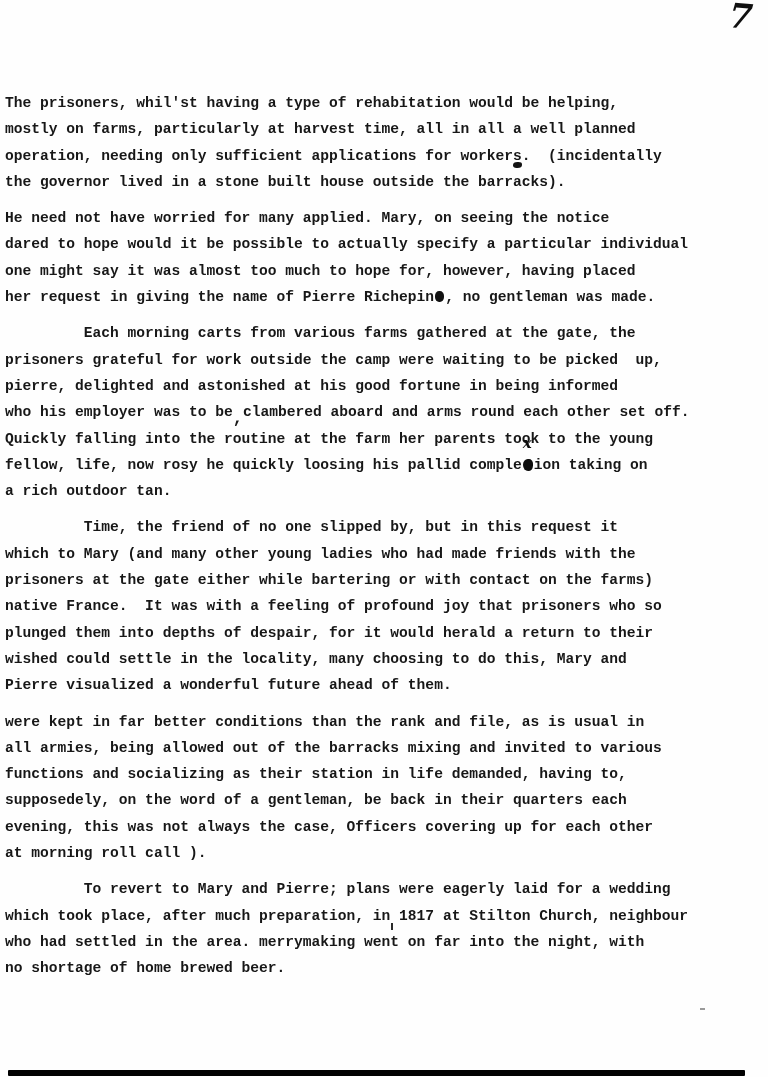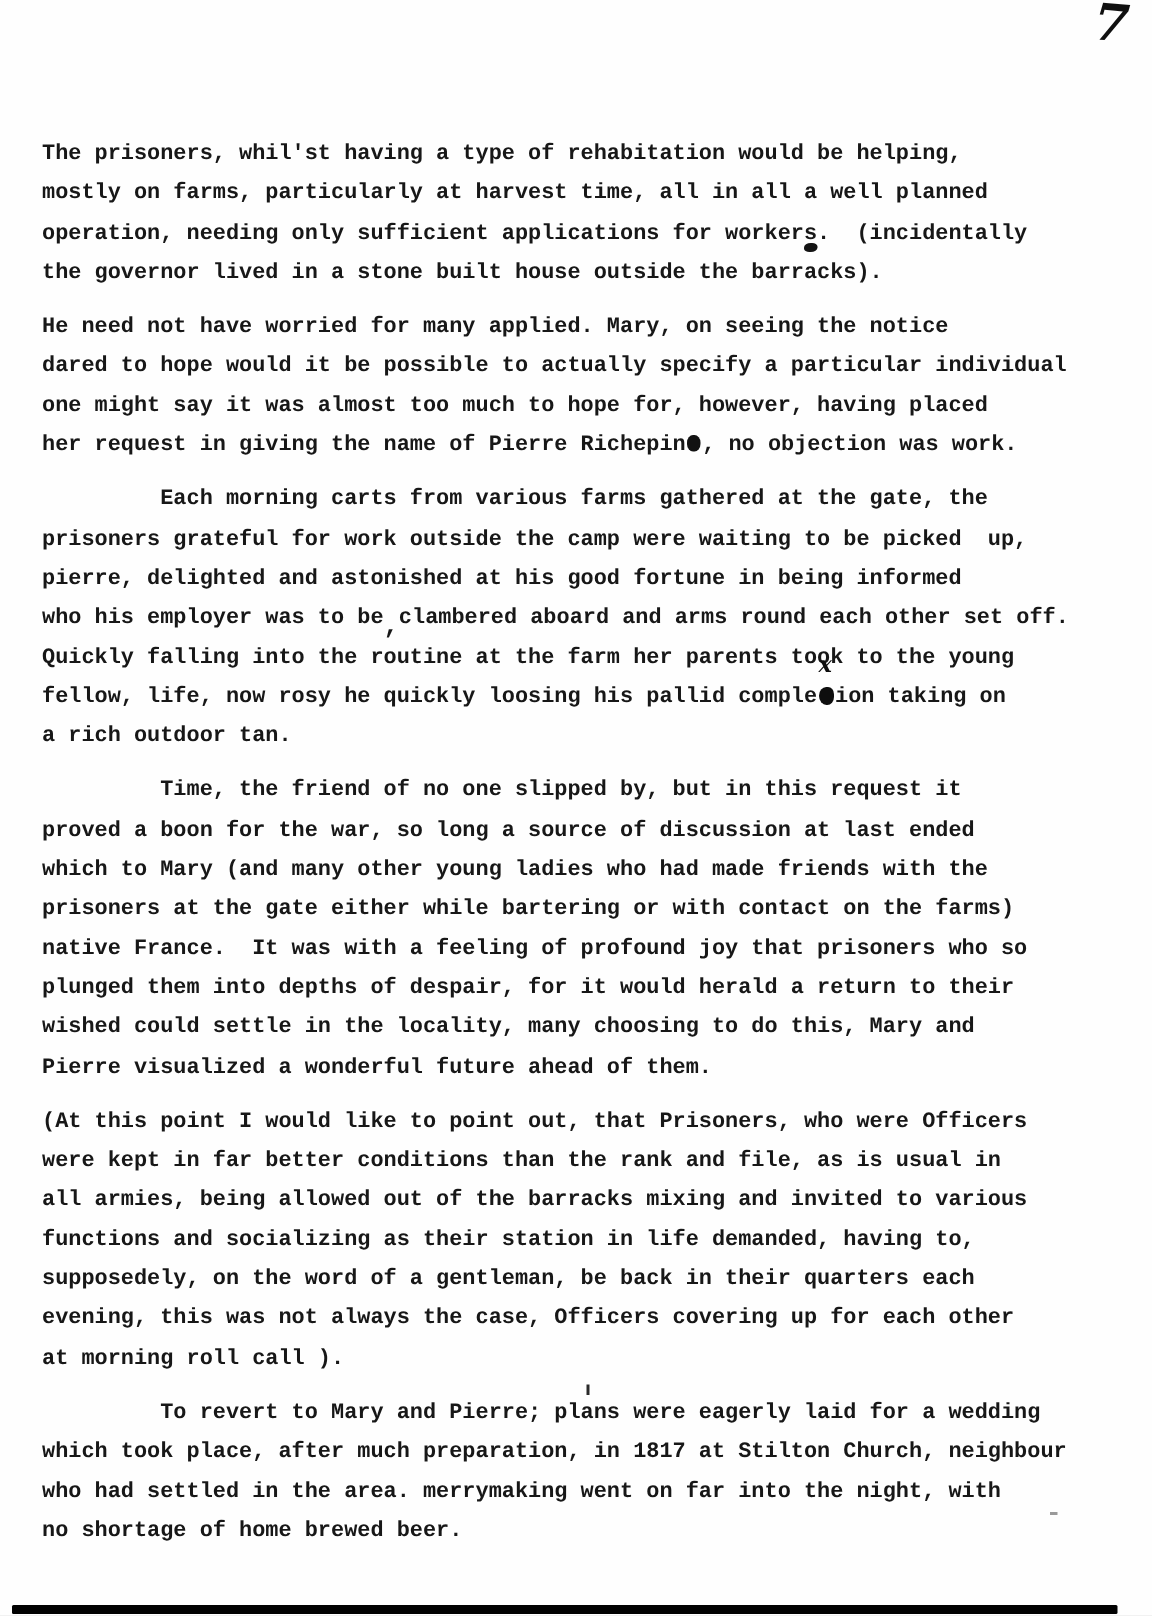--- a/index.html
+++ b/index.html
@@ -12,21 +12,21 @@
     color:#171717;
   }
   .pageno{
     position:absolute;top:-4px;right:15px;
     font-family:"DejaVu Serif", serif;
     font-style:italic;font-weight:700;font-size:34px;
     transform:rotate(5deg);
     color:#101010;
   }
   .text{
-    position:absolute;left:28px;top:90px;right:10px;
+    position:absolute;left:5px;top:90px;right:10px;
     font-size:14.6px;font-weight:700;line-height:26.3px;
   }
   .para{margin:0 0 10px 0;}
   .para:last-child{margin-bottom:4px;font-family:Liberation Mono, monospace;}
   .ln{white-space:pre;height:26.3px;line-height:26.3px;}
   .rel{position:relative;display:inline-block;}
   .smudge{
     position:absolute;top:-7px;left:0px;
     width:9px;height:6px;background:#141414;
     border-radius:50% 40% 50% 40%;
@@ -71,46 +71,44 @@
       <div class="ln">The prisoners, whil'st having a type of rehabitation would be helping,</div>
       <div class="ln">mostly on farms, particularly at harvest time, all in all a well planned</div>
       <div class="ln">operation, needing only sufficient applications for workers.  (incidentally</div>
       <div class="ln"><span>the governor lived in a stone built house outside the barr</span><span class="rel"><i class="smudge"></i><span>a</span></span><span>cks).</span></div>
     </div>
 
     <div class="para">
       <div class="ln">He need not have worried for many applied. Mary, on seeing the notice</div>
       <div class="ln">dared to hope would it be possible to actually specify a particular individual</div>
       <div class="ln">one might say it was almost too much to hope for, however, having placed</div>
-      <div class="ln"><span>her request in giving the name of Pierre Richepin</span><span class="blot"></span><span>, no objection was work.</span></div>
+      <div class="ln"><span>her request in giving the name of Pierre Richepin</span><span class="blot"></span><span>, no gentleman was made.</span></div>
     </div>
 
     <div class="para">
       <div class="ln">         Each morning carts from various farms gathered at the gate, the</div>
       <div class="ln">prisoners grateful for work outside the camp were waiting to be picked  up,</div>
       <div class="ln">pierre, delighted and astonished at his good fortune in being informed</div>
       <div class="ln"><span>who his employer was to be</span><span class="low-comma">,</span><span>clambered aboard and arms round each other set off.</span></div>
       <div class="ln">Quickly falling into the routine at the farm her parents took to the young</div>
       <div class="ln"><span>fellow, life, now rosy he quickly loosing his pallid comple</span><span class="rel"><i class="blot2"></i><span class="xmark">x</span></span><span>ion taking on</span></div>
       <div class="ln">a rich outdoor tan.</div>
     </div>
 
     <div class="para">
       <div class="ln">         Time, the friend of no one slipped by, but in this request it</div>
-      <div class="ln">proved a boon for the war, so long a source of discussion at last ended</div>
       <div class="ln">which to Mary (and many other young ladies who had made friends with the</div>
       <div class="ln">prisoners at the gate either while bartering or with contact on the farms)</div>
       <div class="ln">native France.  It was with a feeling of profound joy that prisoners who so</div>
       <div class="ln">plunged them into depths of despair, for it would herald a return to their</div>
       <div class="ln">wished could settle in the locality, many choosing to do this, Mary and</div>
       <div class="ln">Pierre visualized a wonderful future ahead of them.</div>
     </div>
 
     <div class="para">
-      <div class="ln">(At this point I would like to point out, that Prisoners, who were Officers</div>
       <div class="ln">were kept in far better conditions than the rank and file, as is usual in</div>
       <div class="ln">all armies, being allowed out of the barracks mixing and invited to various</div>
       <div class="ln">functions and socializing as their station in life demanded, having to,</div>
       <div class="ln">supposedely, on the word of a gentleman, be back in their quarters each</div>
       <div class="ln">evening, this was not always the case, Officers covering up for each other</div>
       <div class="ln">at morning roll call ).</div>
     </div>
 
     <div class="para">
       <div class="ln">         To revert to Mary and Pierre; plans were eagerly laid for a wedding</div>

